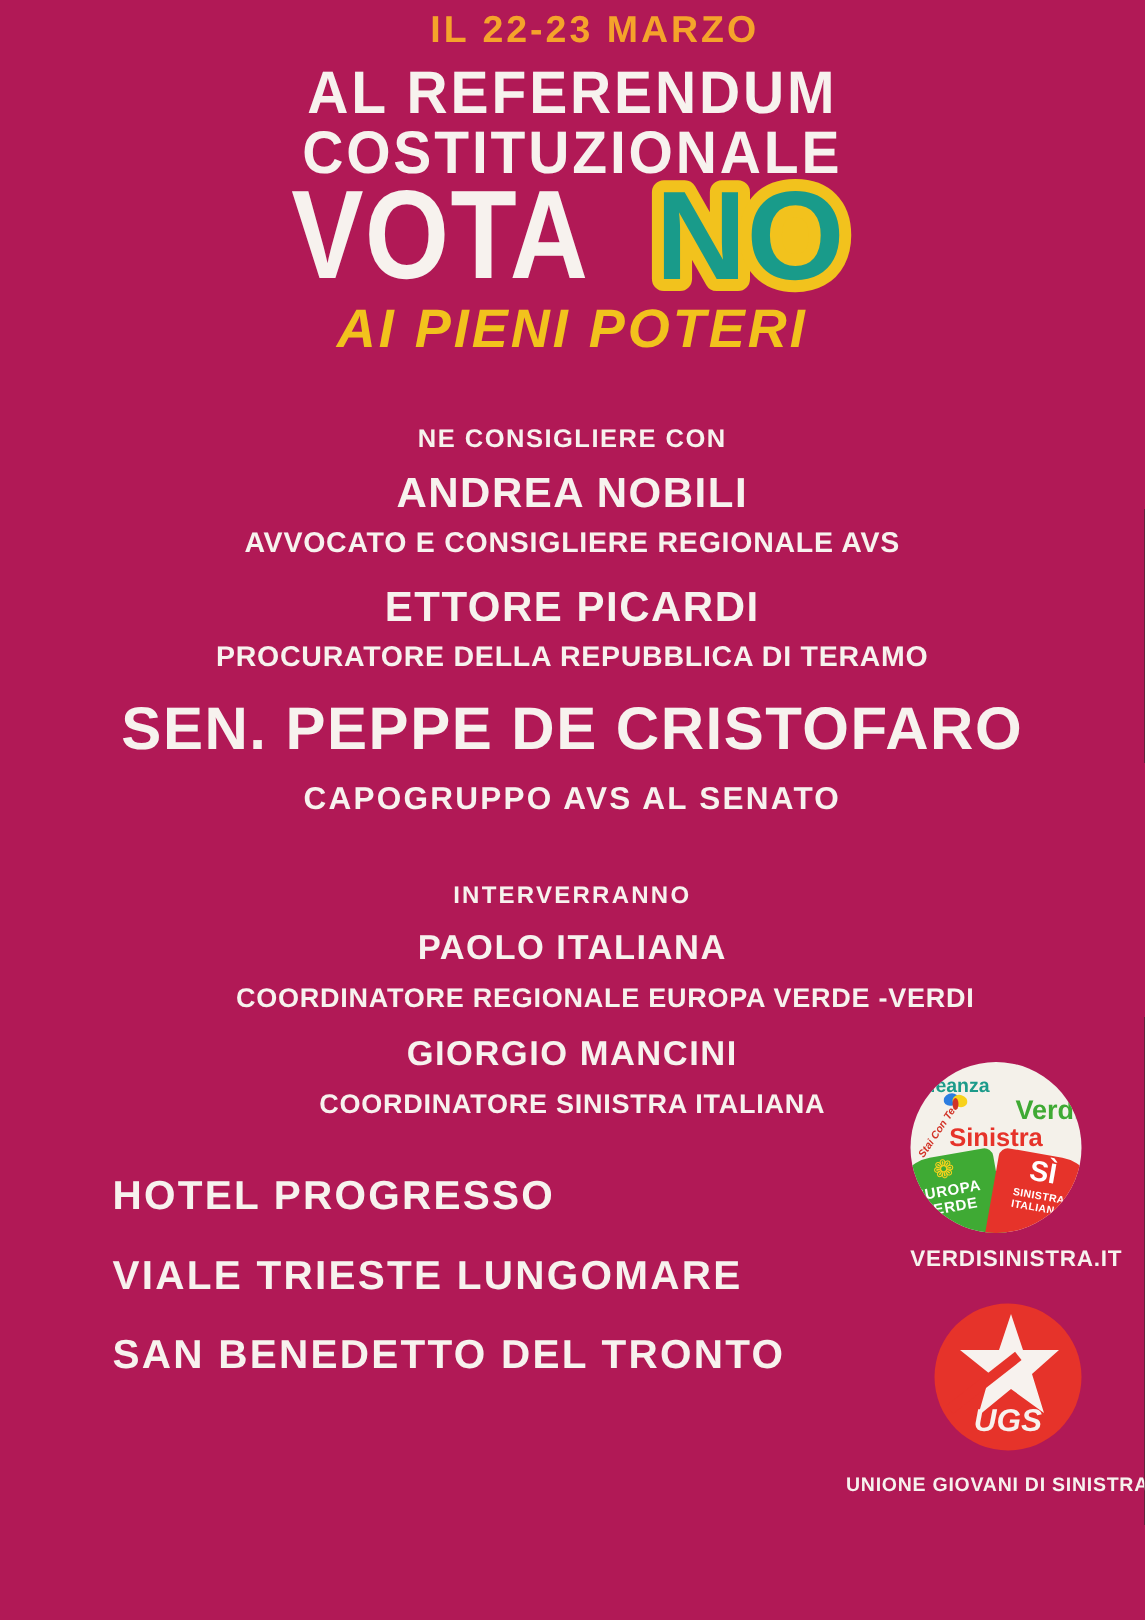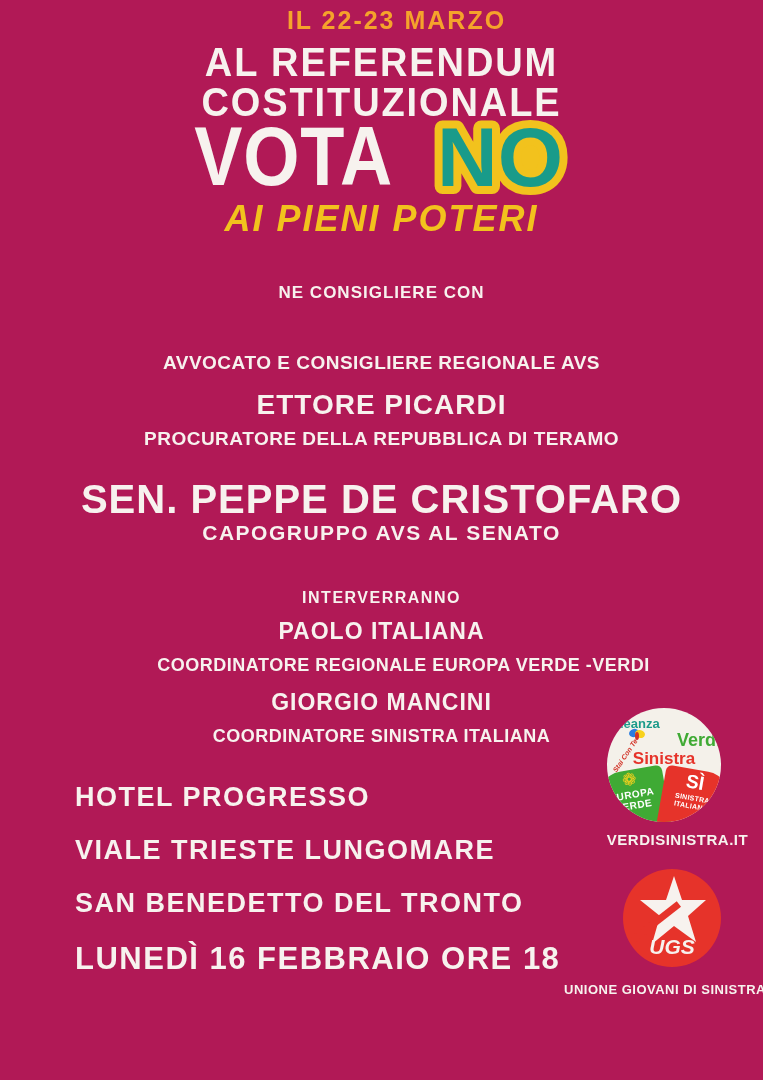--- a/index.html
+++ b/index.html
@@ -22,21 +22,21 @@
   .vota   { font-size:84px; font-weight:bold; color:#f7f2ee; transform:scaleX(0.86); letter-spacing:1px; line-height:100px; }
   .no-svg { display:block; }
 
   .subtitle { top:198px; font-size:36px; letter-spacing:2px; }
 
   .intro        { top:283px; font-size:17px; letter-spacing:1px; }
   .s1-name      { top:313px; font-size:28px; letter-spacing:1px; }
   .s1-role      { top:352px; font-size:19px; letter-spacing:0.5px; }
   .s2-name      { top:389px; font-size:28px; letter-spacing:1px; }
   .s2-role      { top:428px; font-size:19px; letter-spacing:0.5px; }
-  .s3-name      { top:464px; font-size:40px; letter-spacing:1px;margin-top:13px; }
+  .s3-name      { top:464px; font-size:40px; letter-spacing:1px; }
   .s3-role      { top:521px; font-size:21px; letter-spacing:1.5px; }
   .interverranno{ top:589px; font-size:16px; letter-spacing:1.5px; }
   .a1-name      { top:618px; font-size:23px; letter-spacing:1px; }
   .a1-role      { top:655px; font-size:18px; letter-spacing:0.5px;padding-left:44px; }
   .a2-name      { top:689px; font-size:23px; letter-spacing:1px; }
   .a2-role      { top:726px; font-size:18px; letter-spacing:0.5px; }
 
   .venue { position:absolute; left:75px; top:782px; color:#f7f2ee; font-weight:bold; }
   .venue div { letter-spacing:1.5px; }
   .venue-name, .venue-street, .venue-city { font-size:27px; margin-bottom:22px; }
@@ -81,38 +81,38 @@
     <svg class="no-svg" width="170" height="104" viewBox="0 0 170 104">
       <ellipse cx="116" cy="54" rx="21" ry="29" fill="#f2c21d"></ellipse>
       <text x="85" y="82" text-anchor="middle" font-family="Liberation Sans, DejaVu Sans, sans-serif" font-size="84" font-weight="bold" fill="#199b8a" stroke="#f2c21d" stroke-width="16" stroke-linejoin="round" paint-order="stroke">NO</text>
     </svg>
   </div>
 
   <div class="c yellow subtitle">AI PIENI POTERI</div>
 
   <div class="c white intro">NE CONSIGLIERE CON</div>
 
+  <div class="c white s1-name">ANDREA NOBILI</div>
   <div class="c white s1-role">AVVOCATO E CONSIGLIERE REGIONALE AVS</div>
   <div class="c white s2-name">ETTORE PICARDI</div>
   <div class="c white s2-role">PROCURATORE DELLA REPUBBLICA DI TERAMO</div>
   <div class="c white s3-name">SEN. PEPPE DE CRISTOFARO</div>
   <div class="c white s3-role">CAPOGRUPPO AVS AL SENATO</div>
 
   <div class="c white interverranno">INTERVERRANNO</div>
 
   <div class="c white a1-name">PAOLO ITALIANA</div>
   <div class="c white a1-role">COORDINATORE REGIONALE EUROPA VERDE -VERDI</div>
   <div class="c white a2-name">GIORGIO MANCINI</div>
   <div class="c white a2-role">COORDINATORE SINISTRA ITALIANA</div>
 
   <div class="venue">
     <div class="venue-name">HOTEL PROGRESSO</div>
     <div class="venue-street">VIALE TRIESTE LUNGOMARE</div>
     <div class="venue-city">SAN BENEDETTO DEL TRONTO</div>
-    <div class="venue-datetime">LUNEDÌ 16 FEBBRAIO ORE 18</div>
   </div>
 
   <div class="avs-logo">
     <div class="avs-circle">
       <span class="avs-arc">Stai Con Te</span>
       <div class="avs-l1">Alleanza</div>
       <div class="avs-l2">Verdi</div>
       <div class="avs-l3">Sinistra</div>
       <svg class="butterfly" width="16" height="13" viewBox="0 0 16 13">
         <ellipse cx="5" cy="5" rx="5" ry="4" fill="#2b7de0" transform="rotate(-20 5 5)"></ellipse>

